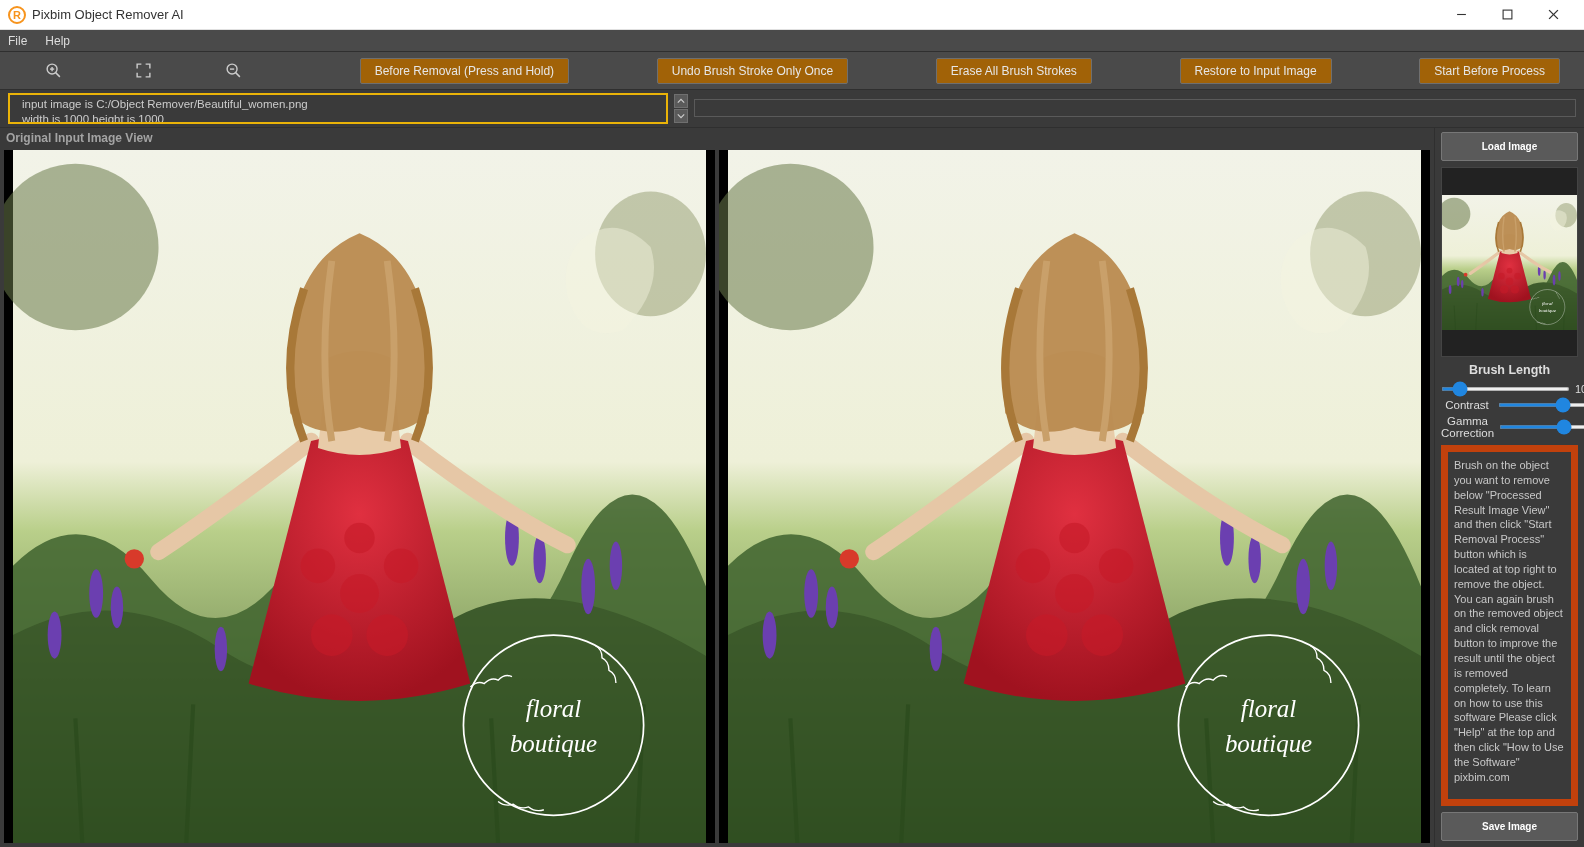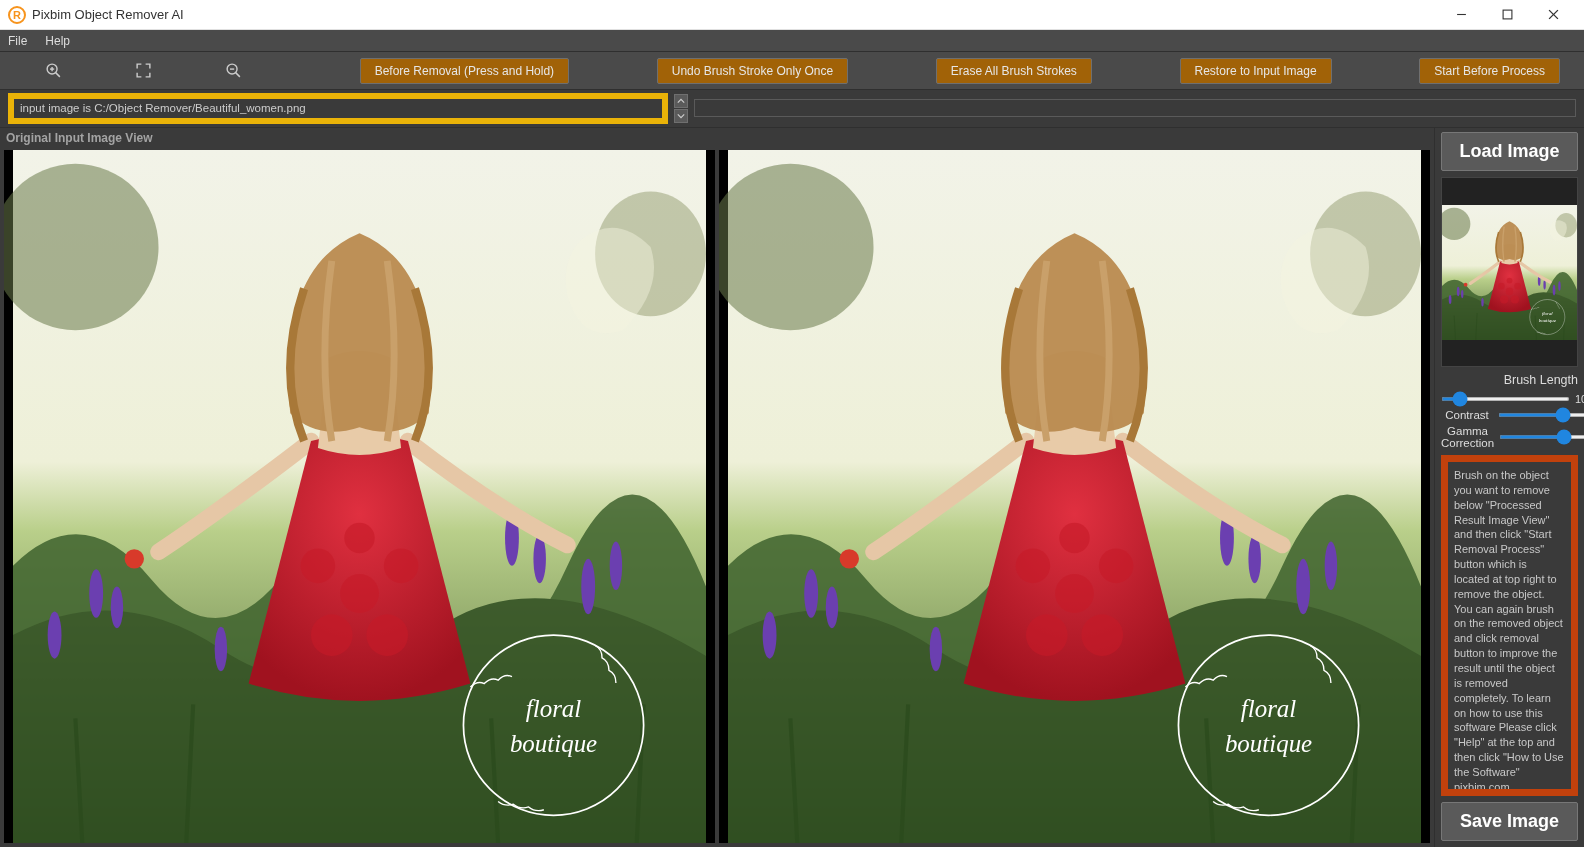--- a/index.html
+++ b/index.html
@@ -12,40 +12,40 @@
   .winbtn svg { width:11px; height:11px; }
   .app { display:flex; flex-direction:column; height:calc(847px - 30px); background:#3a3a3a; color:#ddd; }
   .menubar { height:22px; background:#4a4a4a; display:flex; align-items:center; padding:0 8px; font-size:12px; gap:18px; border-bottom:1px solid #2f2f2f;}
   .menubar span { cursor:default; }
   .toolbar { height:38px; background:#4a4a4a; display:flex; align-items:center; padding:0 8px; border-bottom:1px solid #2f2f2f;}
   .toolbar .iconbtn { width:90px; display:flex; justify-content:center; color:#ccc; }
   .toolbar .iconbtn svg { width:17px; height:17px; fill:#ccc; }
   .toolbar .btn { background:#a16207; border:1px solid #6f6f6f; color:#e6e6e6; font-size:12px; padding:5px 14px; border-radius:2px; margin:0 6px; white-space:nowrap;}
   .toolbar .gap { flex:1; max-width:80px;}
   .infobar { display:flex; align-items:stretch; background:#3a3a3a; border-bottom:1px solid #2f2f2f; height:38px;}
-  .infobox { flex:0 0 660px; border:6px solid #eab308; margin:3px 4px 3px 8px; padding:2px 6px; font-size:11.5px; color:#ccc; line-height:1.3; overflow:hidden;}
+  .infobox { flex:0 0 660px; border:2px solid #eab308; margin:3px 4px 3px 8px; padding:2px 12px; font-size:11.5px; color:#ccc; line-height:1.3; overflow:hidden;}
   .spinnerbtns { width:14px; display:flex; flex-direction:column; justify-content:center; gap:1px; margin:3px 2px;}
   .spinnerbtns div { height:14px; background:#5a5a5a; border:1px solid #6f6f6f; display:flex; align-items:center; justify-content:center;}
   .spinnerbtns svg{ width:8px; height:8px; fill:#ccc;}
   .emptybox { flex:1; border:1px solid #5a5a5a; margin:9px 8px 9px 4px; height:18px;}
   .mainrow { flex:1; display:flex; min-height:0;}
   .viewport { flex:1; display:flex; flex-direction:column; min-width:0;}
   .panelheaders { display:flex; height:22px; background:#3a3a3a;}
   .panelheaders div { flex:1; font-size:12px; font-weight:600; color:#a3a3a3; padding:3px 6px;}
   .canvaswrap { flex:1; display:flex; gap:4px; padding:0 4px 4px 4px; min-height:0;}
   .canvas { flex:1; position:relative; background:#000; display:flex; align-items:center; justify-content:center; overflow:hidden;}
   .canvas svg { width:100%; height:100%; }
   .sidebar { width:150px; background:#3a3a3a; border-left:1px solid #2f2f2f; display:flex; flex-direction:column; padding:4px 6px 6px 6px; gap:6px;}
-  .bigbtn { background:#5a5a5a; border:1px solid #777; color:#fff; font-size:18px; font-weight:600; padding:8px 4px; border-radius:2px; text-align:center;}
+  .bigbtn { background:#5a5a5a; border:1px solid #777; color:#fff; font-size:10px; font-weight:600; padding:8px 4px; border-radius:2px; text-align:center;}
   .thumb { height:190px; background:#222; border:1px solid #444; display:flex; align-items:center; justify-content:center; overflow:hidden;}
   .thumb svg { width:100%; height:auto;}
   .sliders { display:flex; flex-direction:column; gap:4px; font-size:11.5px; color:#ddd;}
   .sliders .sliderrow { display:flex; align-items:center; gap:5px;}
   .sliders .lbl { flex:0 0 52px; text-align:center; }
-  .sliders .lbl.full { flex:1; text-align:right; font-size:12.5px; font-weight:400; padding-bottom:2px;}
+  .sliders .lbl.full { flex:1; text-align:center; font-size:12.5px; font-weight:700; padding-bottom:2px;}
   .sliders input[type=range]{ flex:1; accent-color:#2086e0; height:4px;}
   .sliders .val { width:14px; text-align:right; font-size:11px;}
   .help { flex:1; border:7px solid #c2410c; padding:6px; font-size:11px; color:#c8c8c8; line-height:1.35; overflow:hidden;}
   
   .watermark { font-family: "Brush Script MT", cursive; font-style:italic; font-size:36px; fill:#fff; }
 </style>
 </head>
 <body>
 
 <div class="titlebar">

